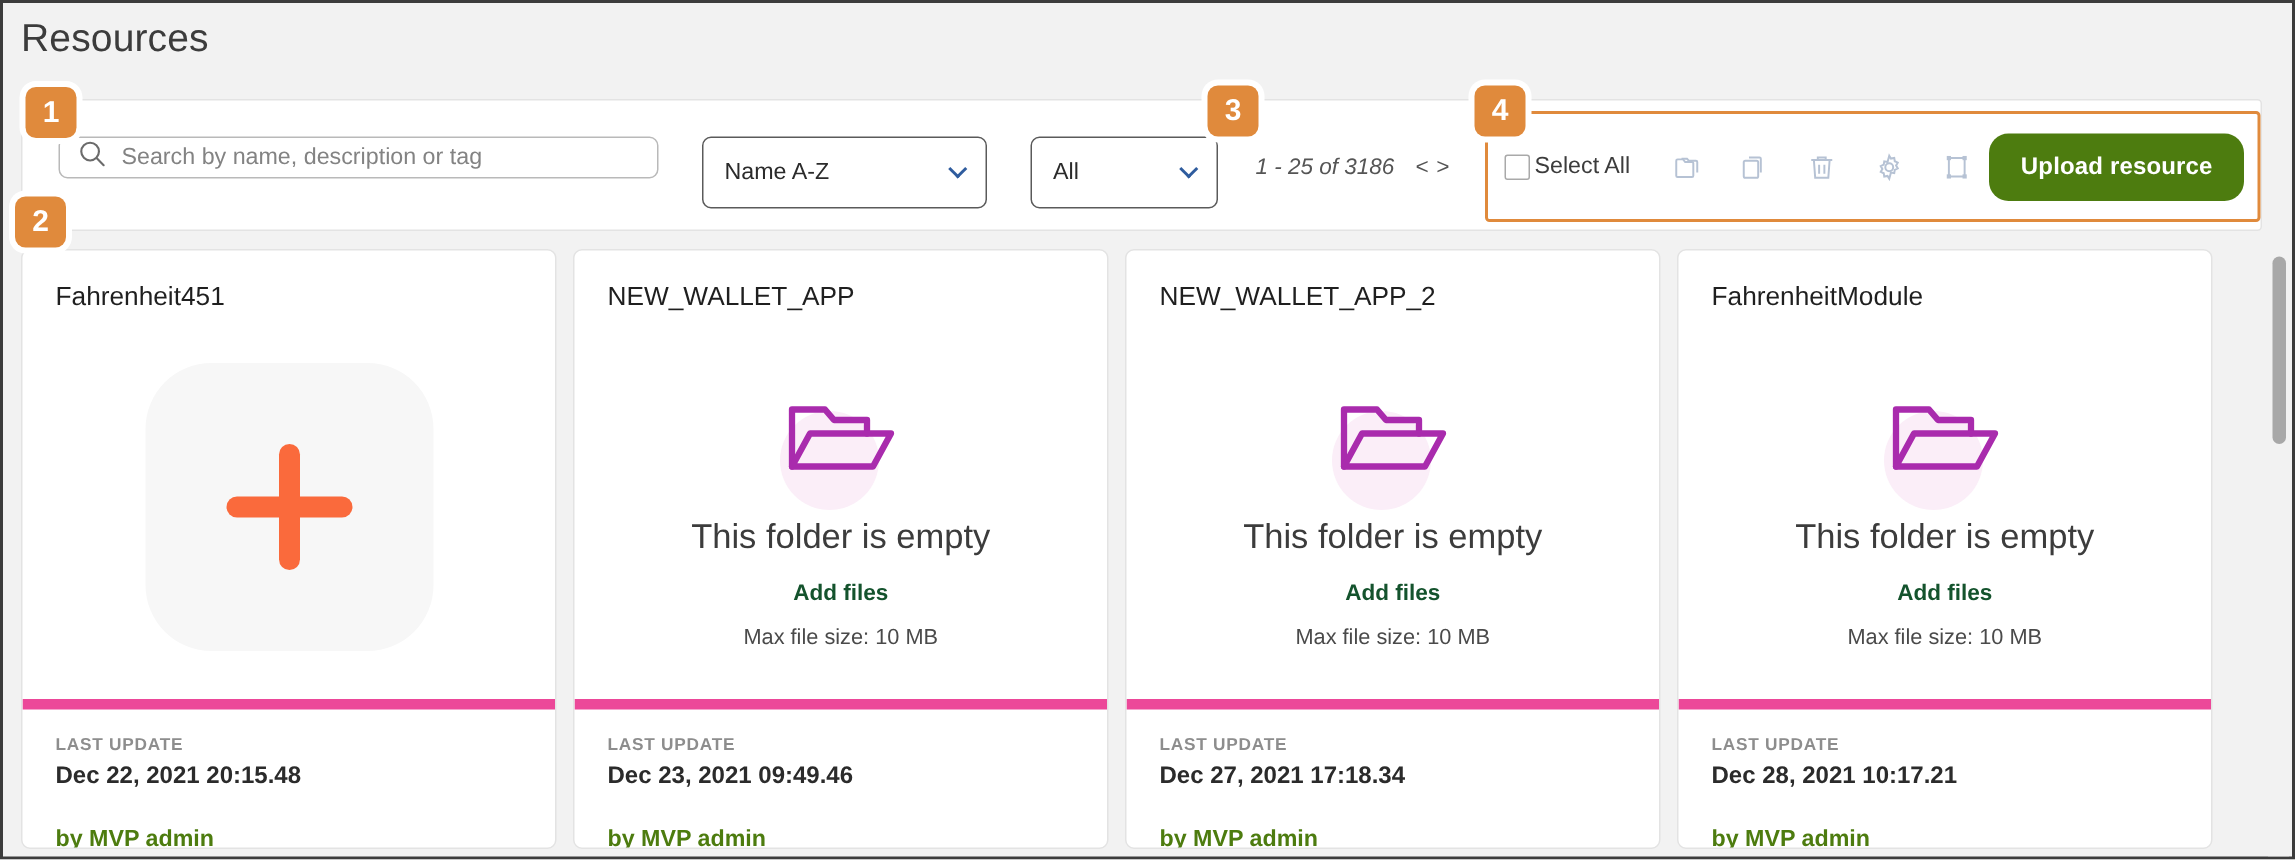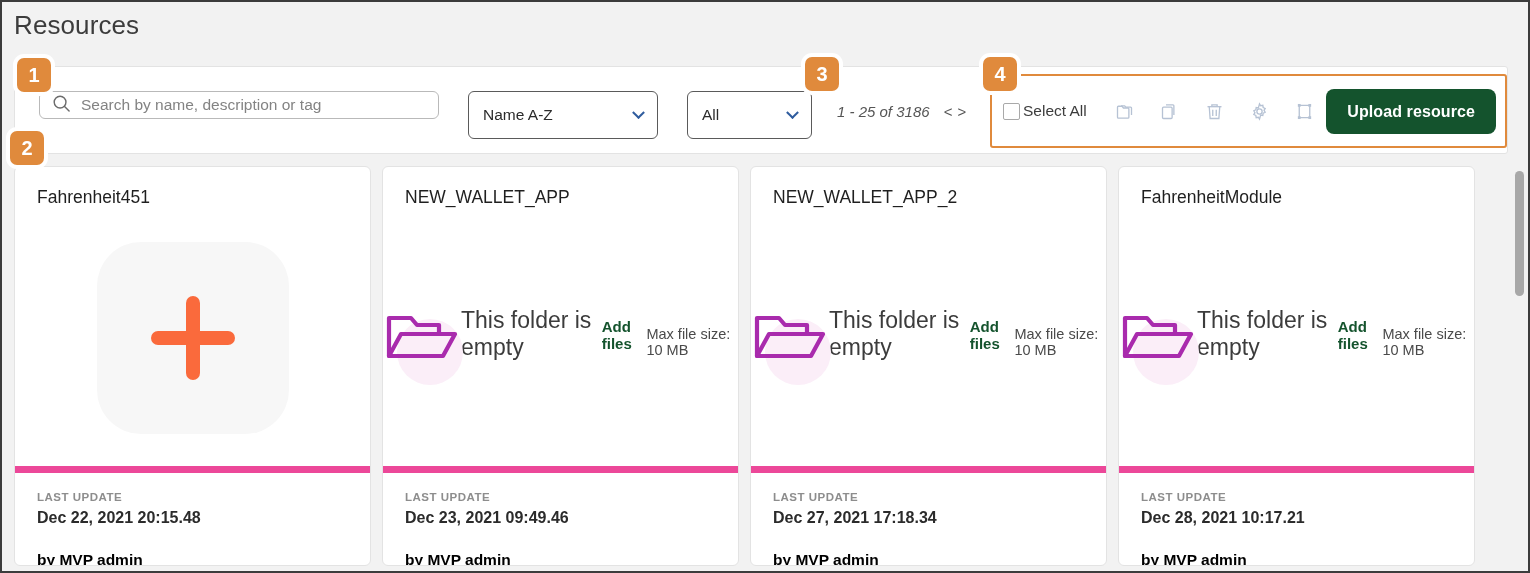--- a/index.html
+++ b/index.html
@@ -156,24 +156,24 @@
     cursor: pointer;
     color: #b6c2d4;
   }
 
   .upload-btn {
     position: absolute;
     right: 9px;
     top: 13px;
     height: 45px;
     padding: 8px 21px;
-    background: #14532d;
+    background: #4d7c0f;
     color: #fff;
     border: none;
-    border-radius: 8px;
+    border-radius: 13px;
     font-size: 16px;
     font-weight: 700;
     cursor: pointer;
     font-family: "Liberation Sans", sans-serif;
     letter-spacing: 0.1px;
   }
 
   
   .cards {
     position: absolute;
@@ -197,21 +197,21 @@
   .card-title {
     font-size: 17.5px;
     color: #1f1f1f;
     padding: 20px 0 0 22px;
     height: 56px;
     font-weight: 400;
   }
   .card-body {
     flex: 1;
     display: flex;
-    flex-direction: row;
+    flex-direction: column;
     align-items: center;
     justify-content: center;
     padding-bottom: 6px;
   }
   .card-footer {
     border-top: 7px solid #ec4899;
     padding: 18px 0 0 22px;
     height: 99px;
     font-weight: bold;
   }
@@ -221,21 +221,21 @@
     letter-spacing: 0.5px;
     margin-bottom: 6px;
   }
   .meta-date {
     font-size: 16px;
     color: #2b2b2b;
     margin-bottom: 6px;
   }
   .meta-author {
     font-size: 15.5px;
-    color: #000000;
+    color: #4d7c0f;
     margin-top: 24px;
   }
 
   
   .plus-tile {
     width: 192px;
     height: 192px;
     background: #f7f7f7;
     border-radius: 44px;
     display: flex;

